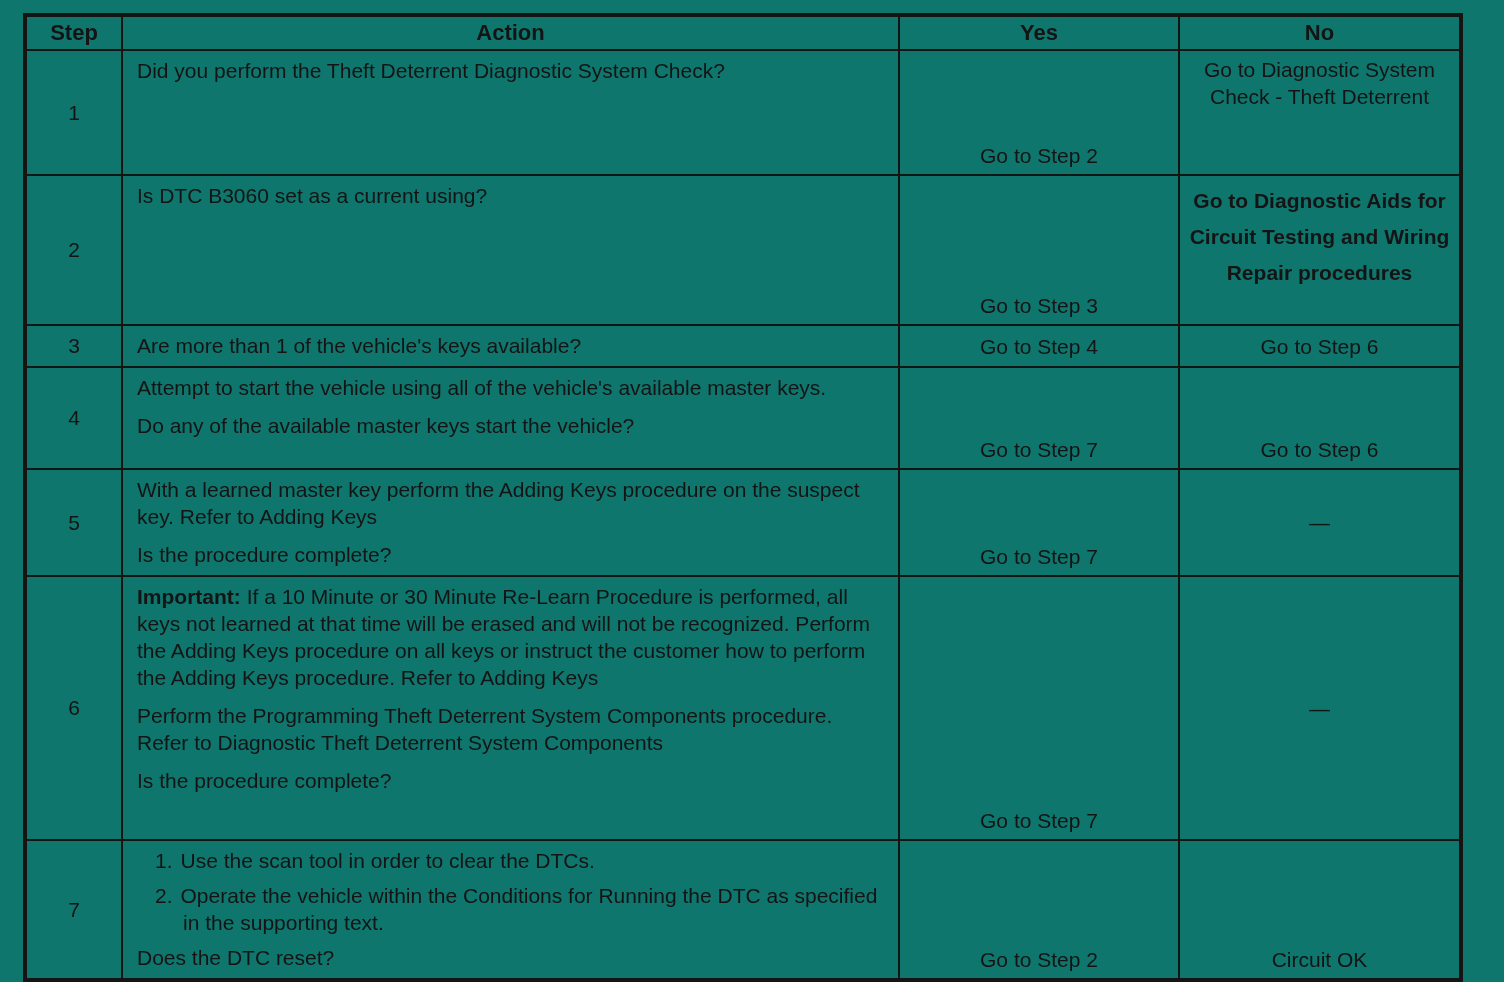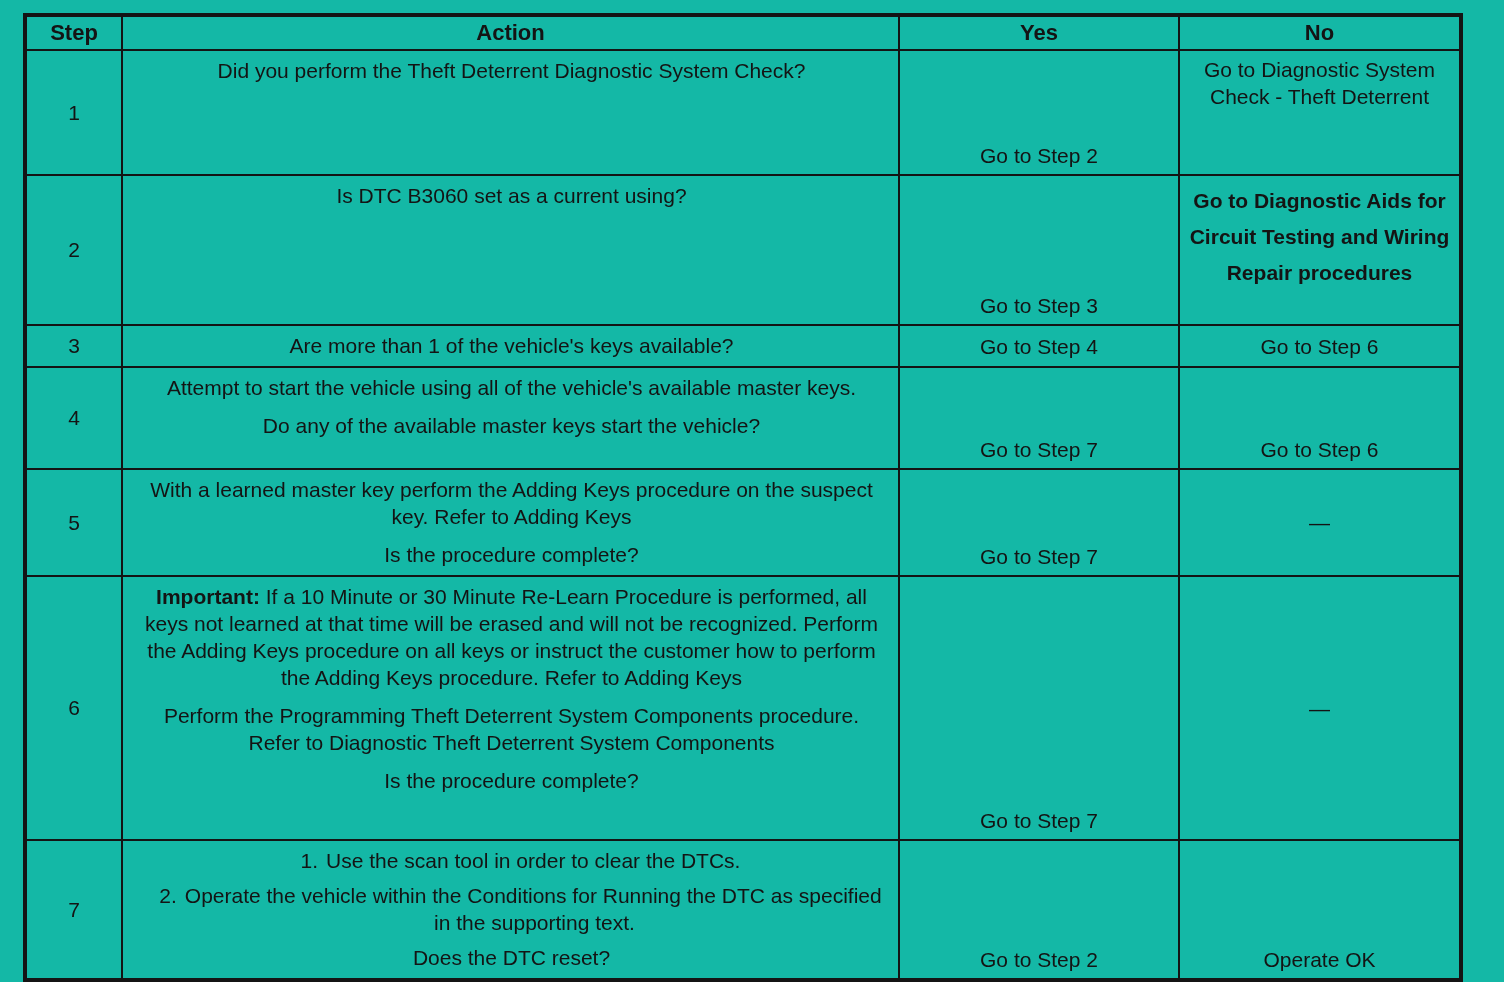--- a/index.html
+++ b/index.html
@@ -6,21 +6,21 @@
     margin: 0;
     padding: 0;
     background: #ffffff;
     font-family: "Liberation Sans", sans-serif;
     color: #141414;
   }
   .page {
     position: relative;
     width: 1504px;
     height: 982px;
-    background: #14b8a6;
+    background: #0f766e;
     overflow: hidden;
   }
   table.diag-table {
     position: absolute;
     left: 23px;
     top: 13px;
     width: 1436px;
     border-collapse: collapse;
     table-layout: fixed;
     border: 4px solid #141414;
@@ -46,21 +46,21 @@
     text-align: center;
     vertical-align: middle;
     font-size: 21px;
     padding: 2px;
   }
   .action-cell {
     vertical-align: top;
     font-size: 21px;
     line-height: 27px;
     padding: 3px 12px 4px 14px;
-    text-align: center;
+    text-align: left;
   }
   .para { margin: 3px 0 11px 0; }
   .para:last-child { margin-bottom: 3px; }
   .para.list-item {
     padding-left: 46px;
     text-indent: -28px;
     margin-bottom: 8px;
   }
   .marker { padding-right: 8px; }
 
@@ -178,18 +178,18 @@
           <td class="step-cell">7</td>
           <td class="action-cell">
             <div class="para list-item"><span class="marker">1.</span><span>Use the scan tool in order to clear the DTCs.</span></div>
             <div class="para list-item"><span class="marker">2.</span><span>Operate the vehicle within the Conditions for Running the DTC as specified in the supporting text.</span></div>
             <div class="para"><span>Does the DTC reset?</span></div>
           </td>
           <td class="result-cell valign-bottom">
             <div class="result-text"><span>Go to </span><span class="italic">Step 2</span></div>
           </td>
           <td class="result-cell valign-bottom">
-            <div class="result-text"><span>Operate OK</span></div>
+            <div class="result-text"><span>Circuit OK</span></div>
           </td>
         </tr>
       </tbody>
   </table>
 </div>
 
 </body></html>

